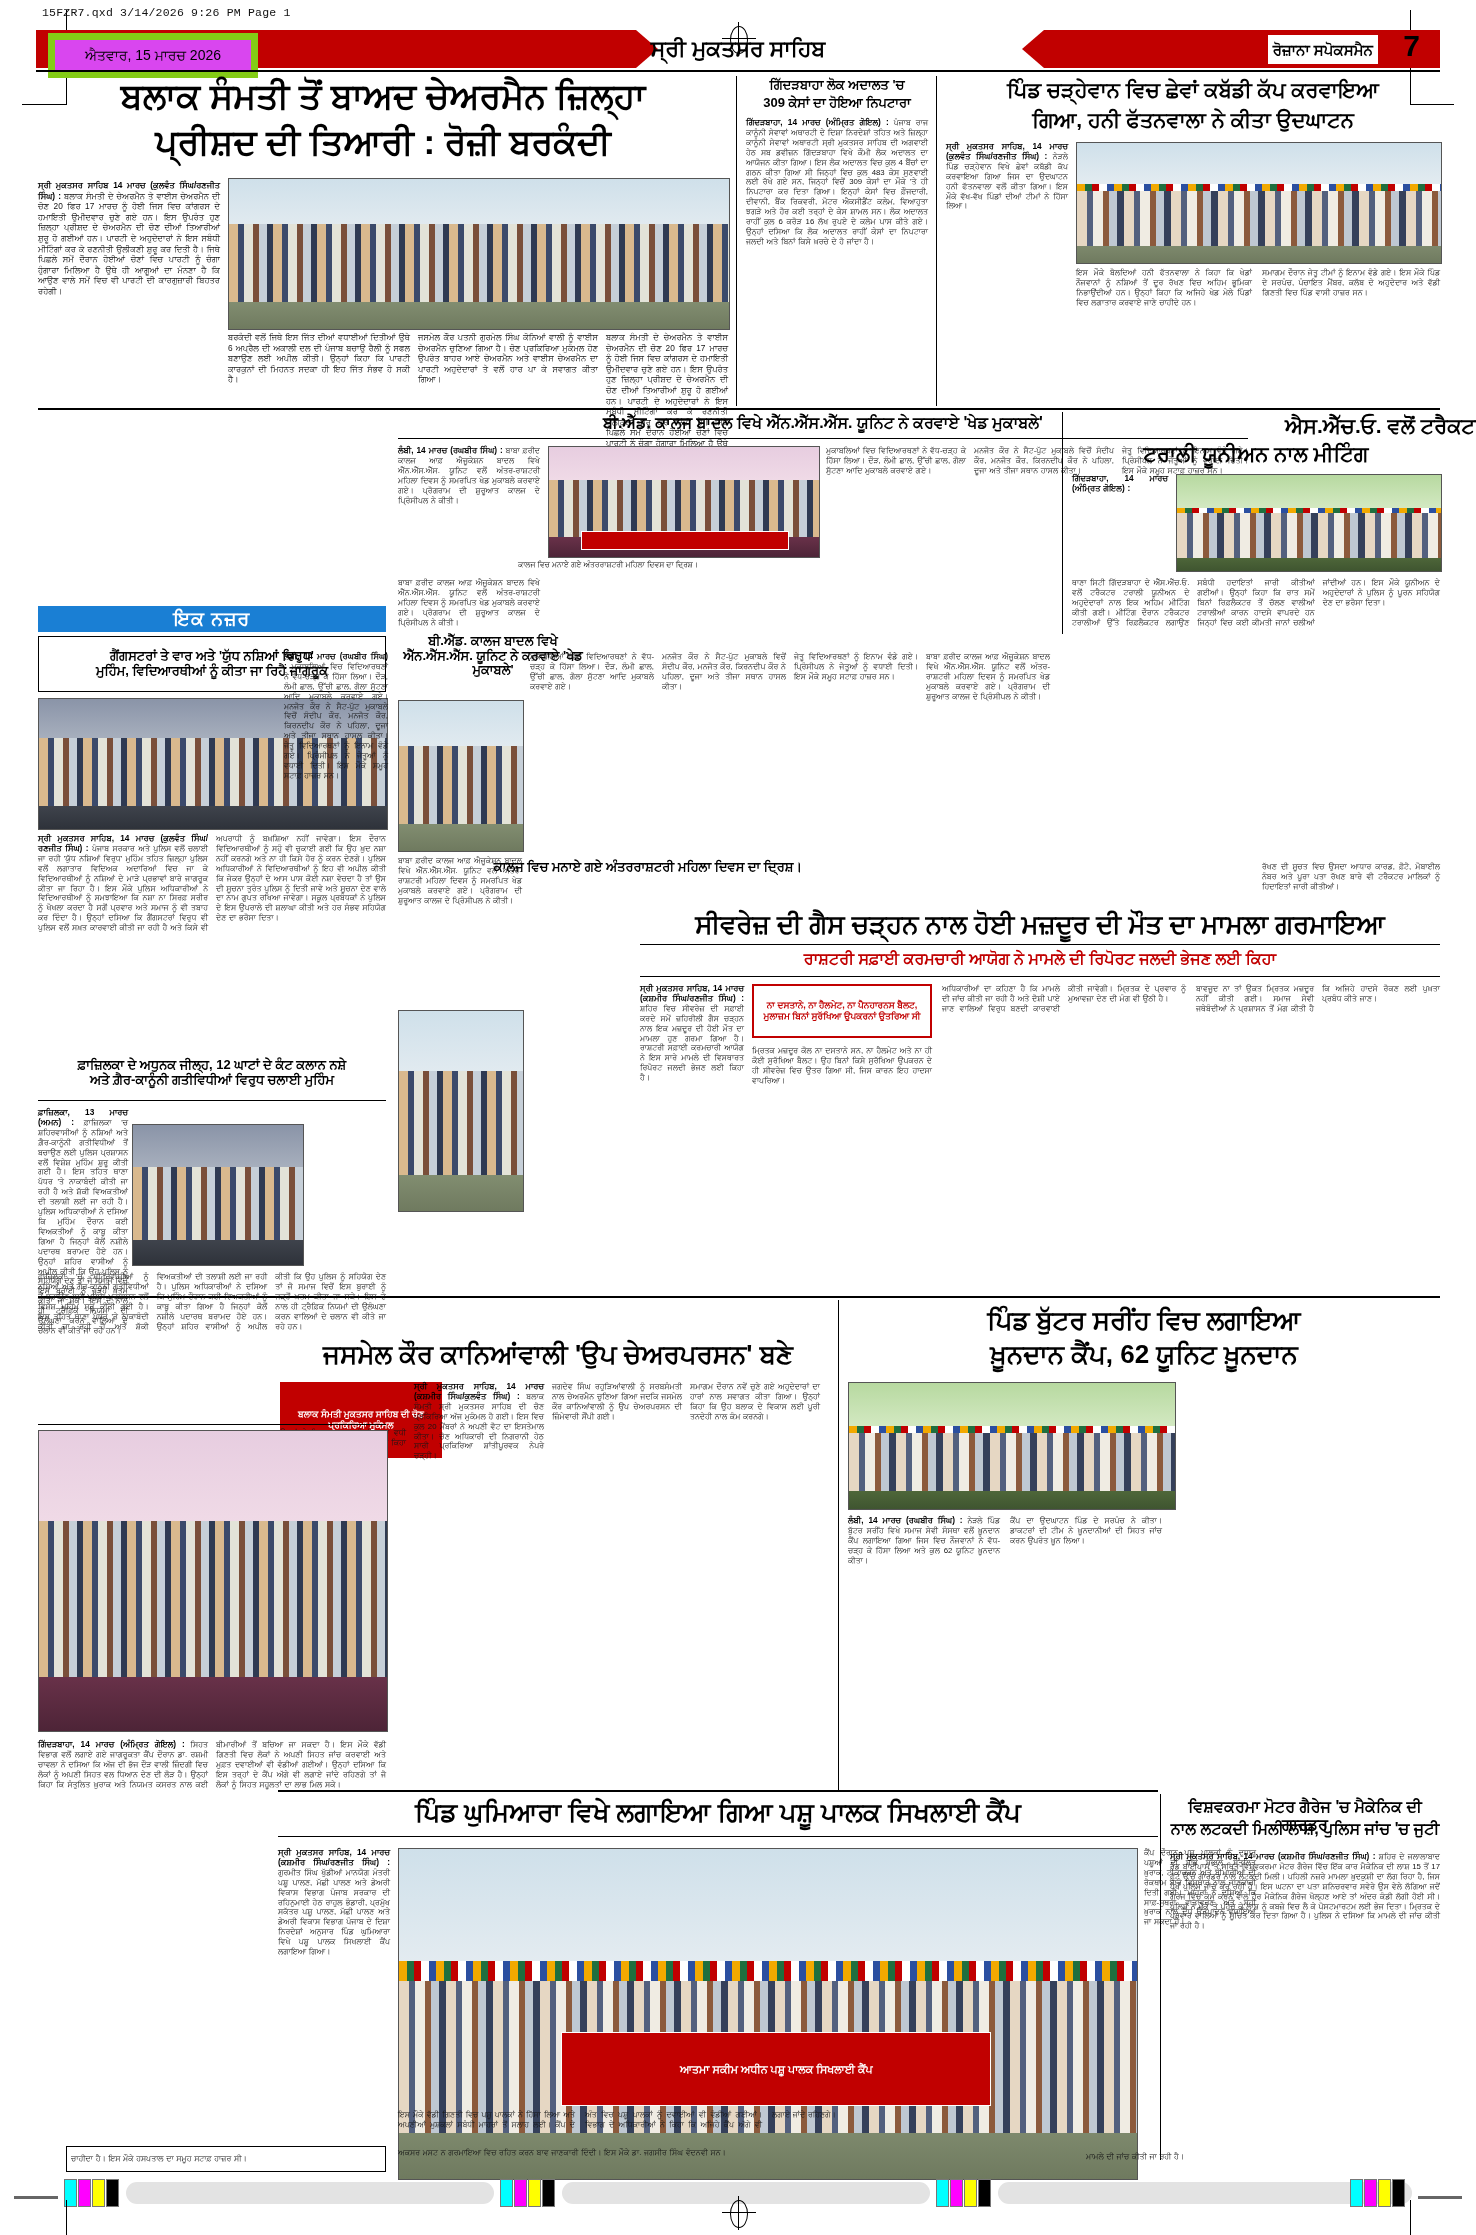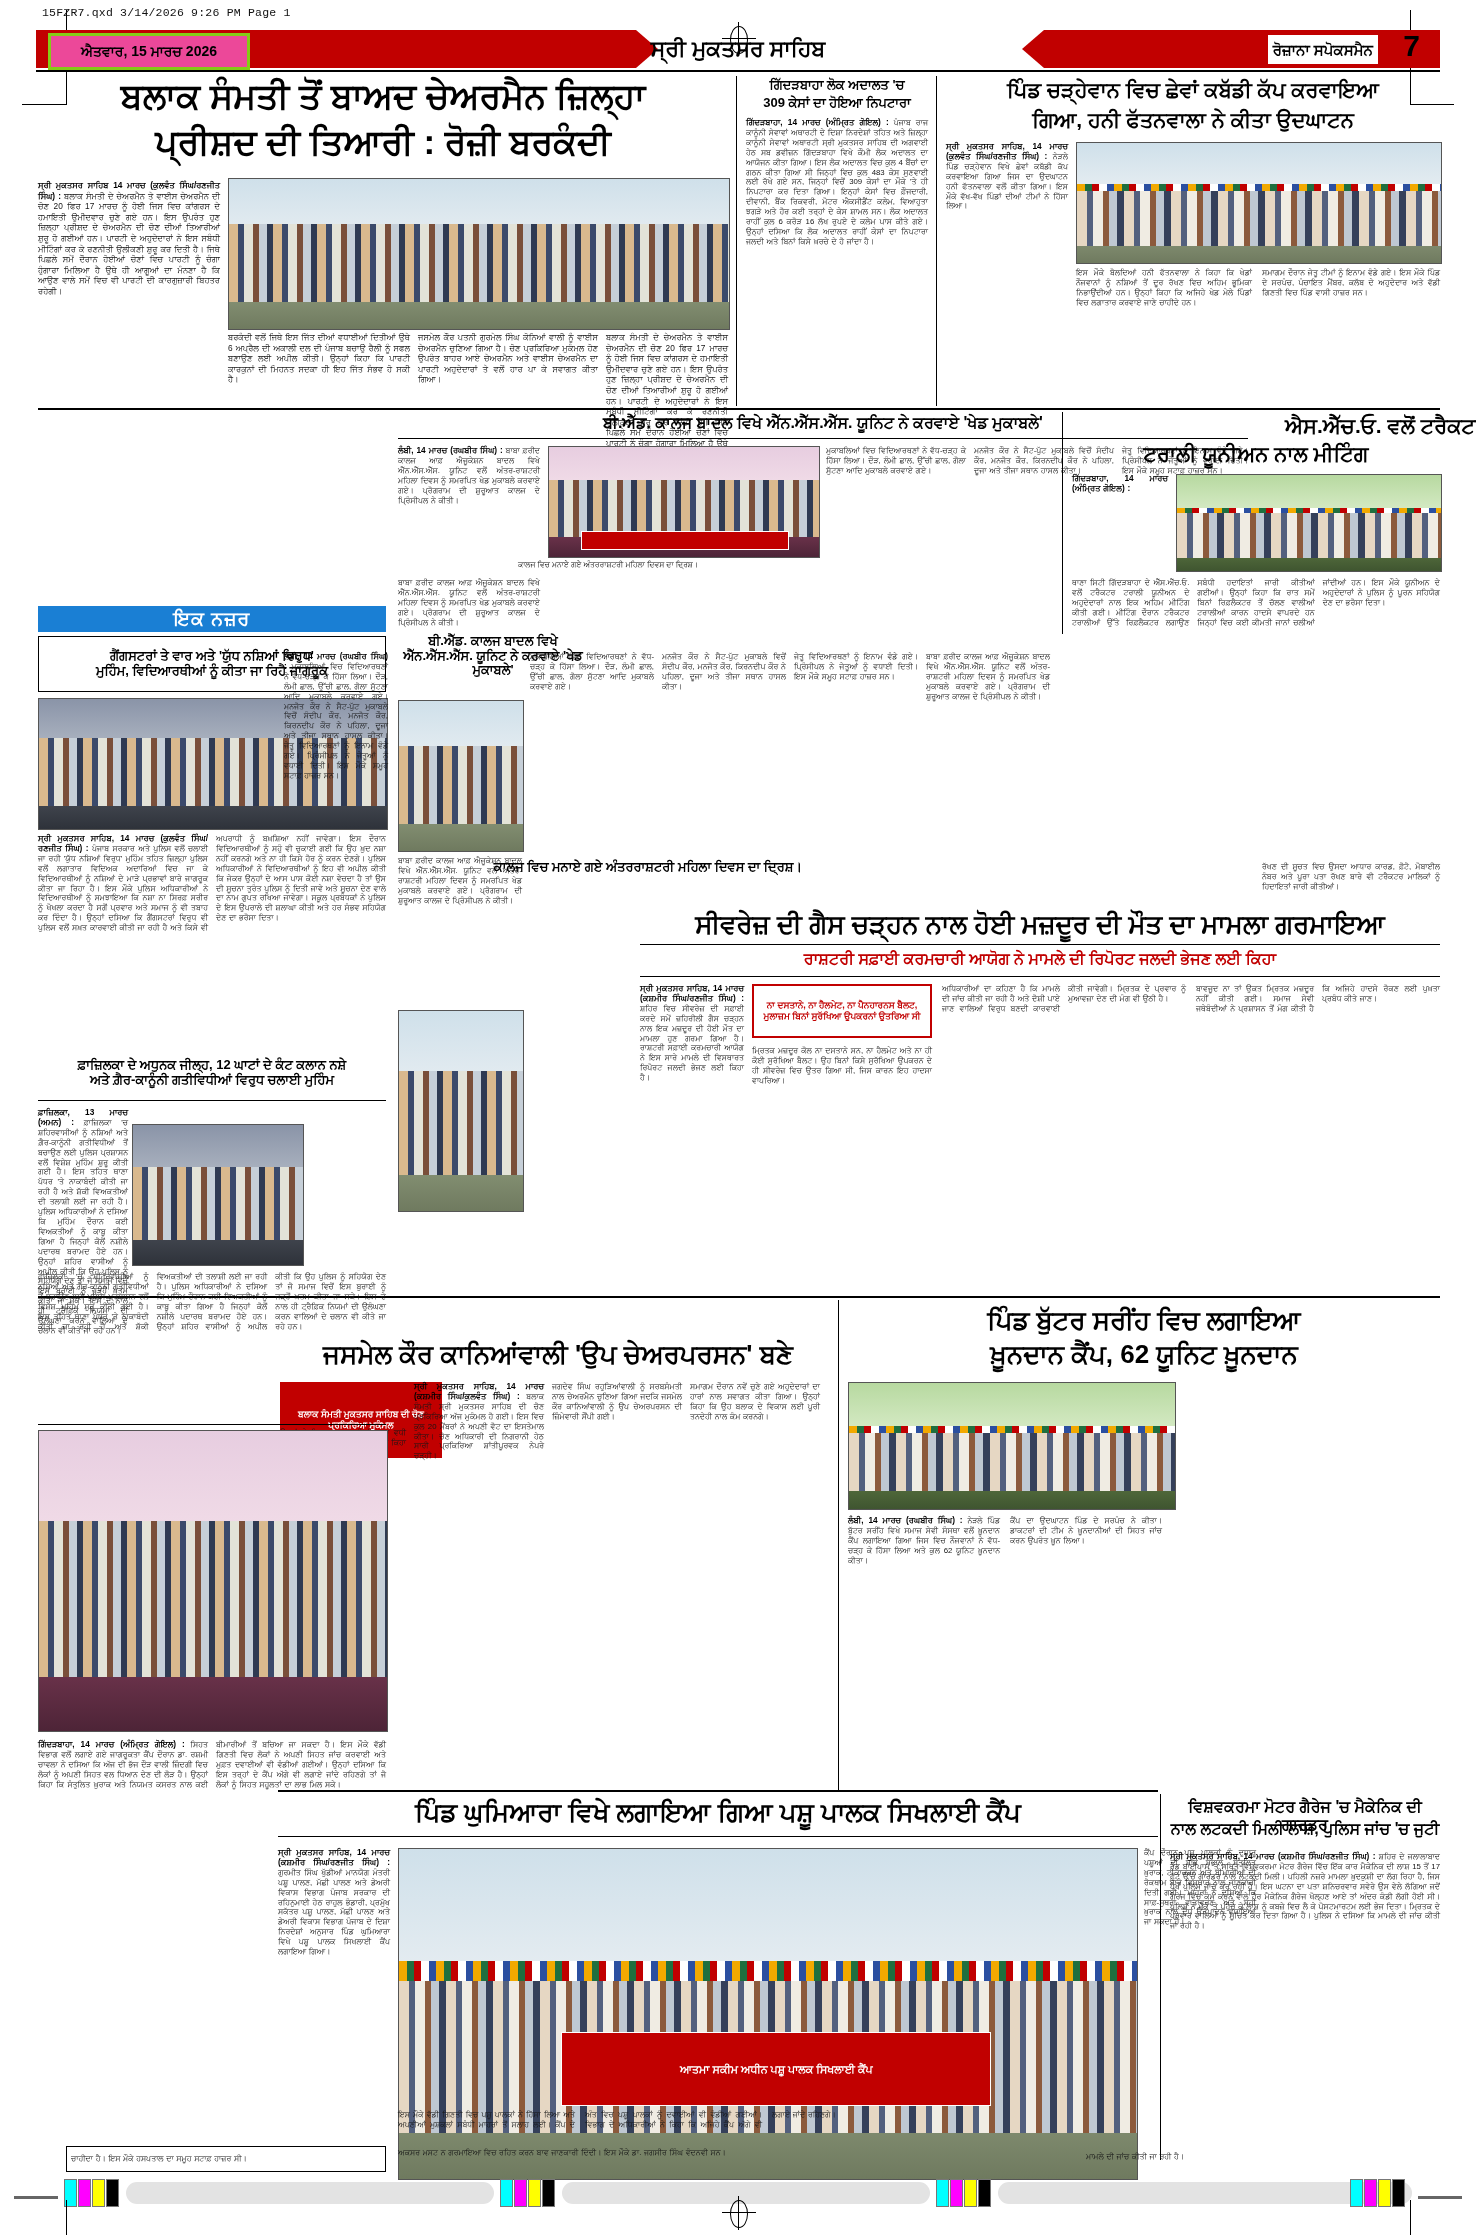--- a/index.html
+++ b/index.html
@@ -15,22 +15,22 @@
   .reg-circle{position:absolute;left:8px;top:4px;width:16px;height:26px;border:1px solid #000;border-radius:50%;}
 
   .slugline{position:absolute;left:42px;top:6px;font-family:"Liberation Mono",monospace;font-size:11.5px;letter-spacing:.2px;color:#111;white-space:nowrap;}
 
   
   .masthead{position:absolute;left:36px;top:30px;width:1404px;height:38px;}
   .mh-red-left{position:absolute;left:0;top:0;width:600px;height:38px;background:#c10000;}
   .mh-red-left::after{content:"";position:absolute;right:-22px;top:0;border-top:19px solid transparent;border-bottom:19px solid transparent;border-left:22px solid #c10000;}
   .mh-red-right{position:absolute;left:1008px;top:0;width:396px;height:38px;background:#c10000;}
   .mh-red-right::before{content:"";position:absolute;left:-22px;top:0;border-top:19px solid transparent;border-bottom:19px solid transparent;border-right:22px solid #c10000;}
-  .mh-date{position:absolute;left:12px;top:3px;width:196px;height:31px;background:#ec4899;border:3px solid #84cc16;
-           display:flex;align-items:center;justify-content:center;font-size:14px;font-weight:bold;color:#000;}
+  .mh-date{position:absolute;left:12px;top:3px;width:196px;height:31px;background:#d946ef;border:7px solid #84cc16;
+           display:flex;align-items:center;justify-content:center;font-size:14px;font-weight:normal;color:#000;}
   .mh-center{position:absolute;left:0;top:0;width:1404px;height:38px;display:flex;align-items:center;justify-content:center;
              font-size:22px;font-weight:bold;color:#000;}
   .mh-brand{position:absolute;right:62px;top:5px;height:27px;background:#fff;border:1px solid #fff;
             display:flex;align-items:center;padding:0 4px;font-size:15px;font-weight:bold;color:#000;}
   .mh-pageno{position:absolute;right:20px;top:-1px;font-size:30px;font-weight:bold;color:#000;}
   .mh-edge{position:absolute;right:4px;top:0;width:9px;height:38px;background:#c10000;}
   .mh-rule{position:absolute;left:36px;top:70px;width:1404px;height:2px;background:#000;}
 
   
   .col{position:absolute;box-sizing:border-box;}

